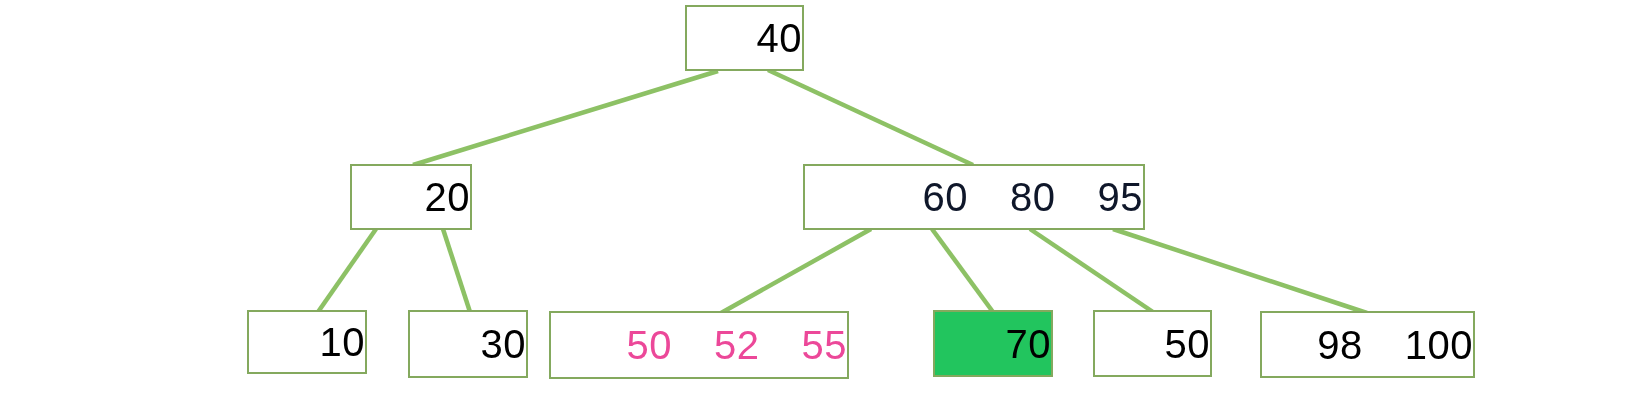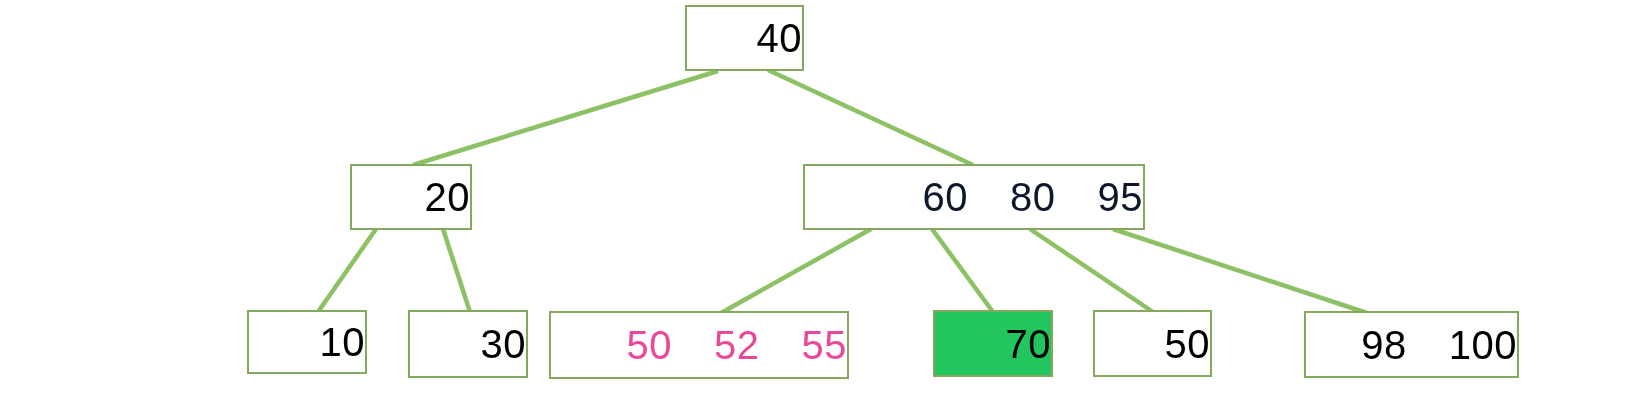--- a/index.html
+++ b/index.html
@@ -75,17 +75,17 @@
       <span class="tree-key">50</span>
       <span class="tree-key">52</span>
       <span class="tree-key">55</span>
     </div>
     <div class="tree-node" style="left: 933px; top: 310px; width: 120px; height: 67px; border: 2px solid rgb(132, 169, 94); background: #22c55e; color: rgb(0, 0, 0);">
       <span class="tree-key">70</span>
     </div>
     <div class="tree-node" style="left: 1093px; top: 310px; width: 119px; height: 67px; border: 2px solid rgb(132, 169, 94); background: rgb(255, 255, 255); color: rgb(0, 0, 0);">
       <span class="tree-key">50</span>
     </div>
-    <div class="tree-node" style="left: 1260px; top: 311px; width: 215px; height: 67px; border: 2px solid rgb(132, 169, 94); background: rgb(255, 255, 255); color: rgb(0, 0, 0); margin-left: 44px;">
+    <div class="tree-node" style="left: 1260px; top: 311px; width: 215px; height: 67px; border: 2px solid rgb(132, 169, 94); background: rgb(255, 255, 255); color: rgb(0, 0, 0);">
       <span class="tree-key">98</span>
       <span class="tree-key">100</span>
     </div>
   </div>
 
 </body></html>

